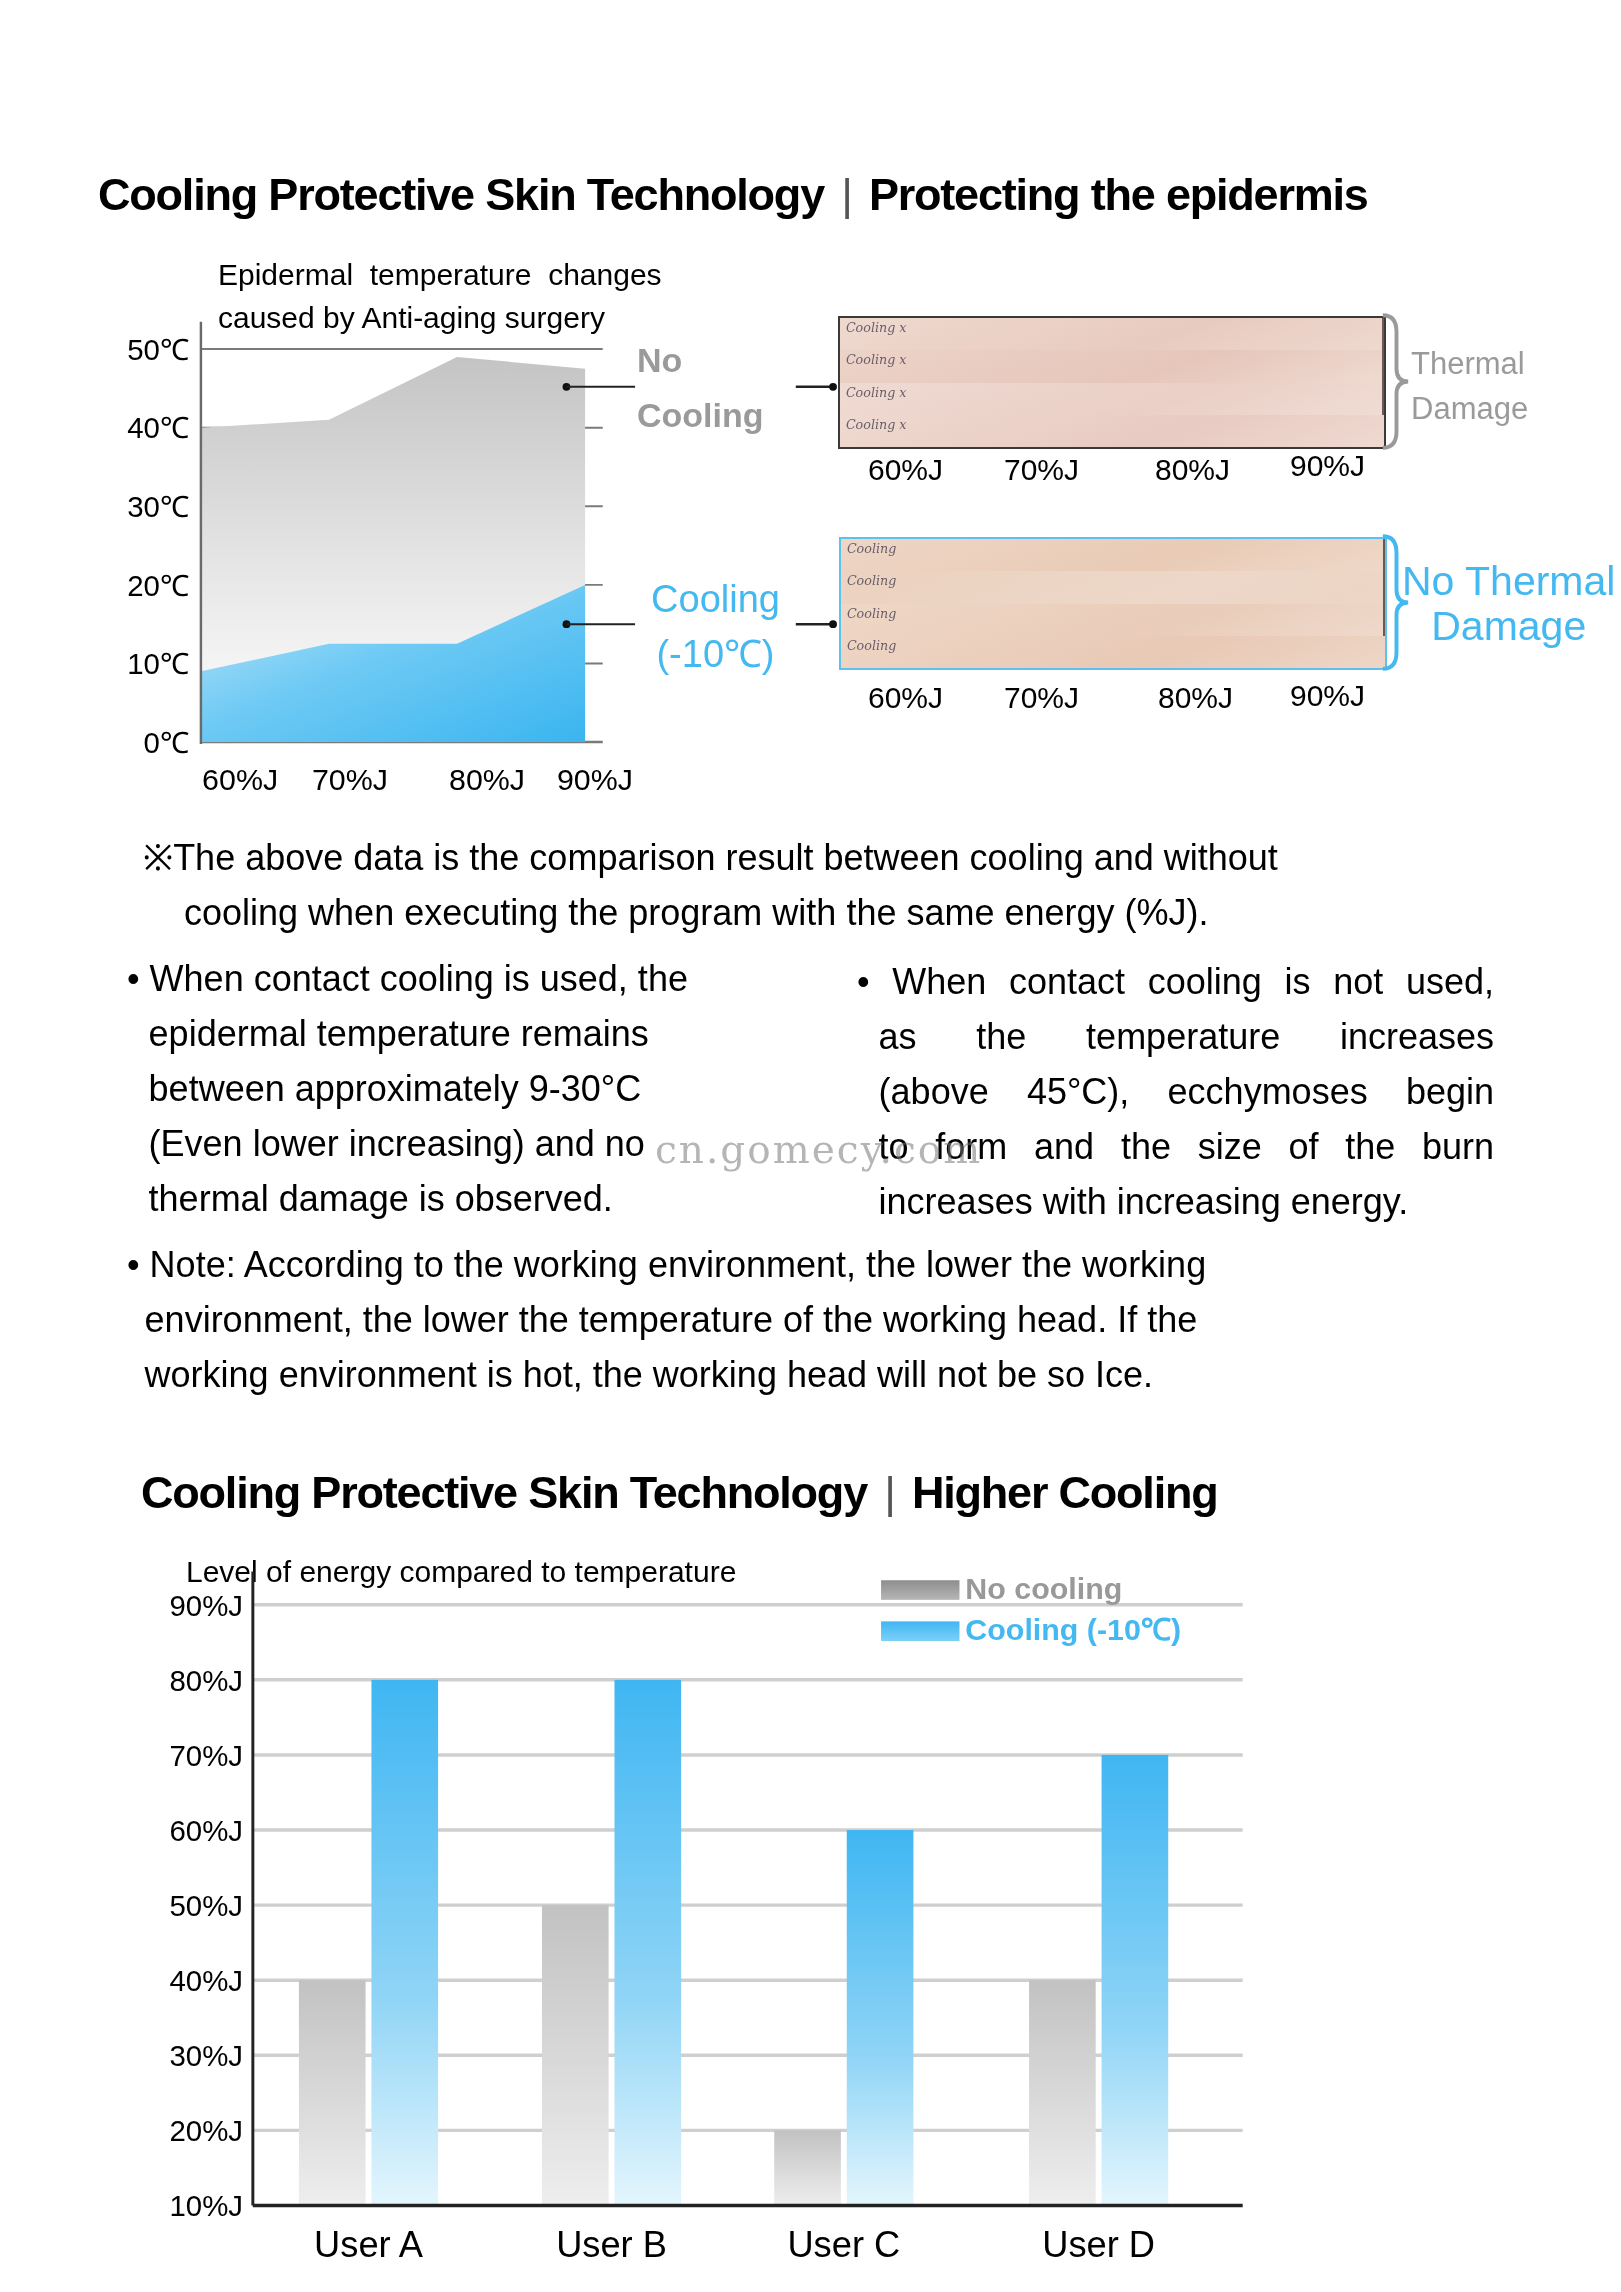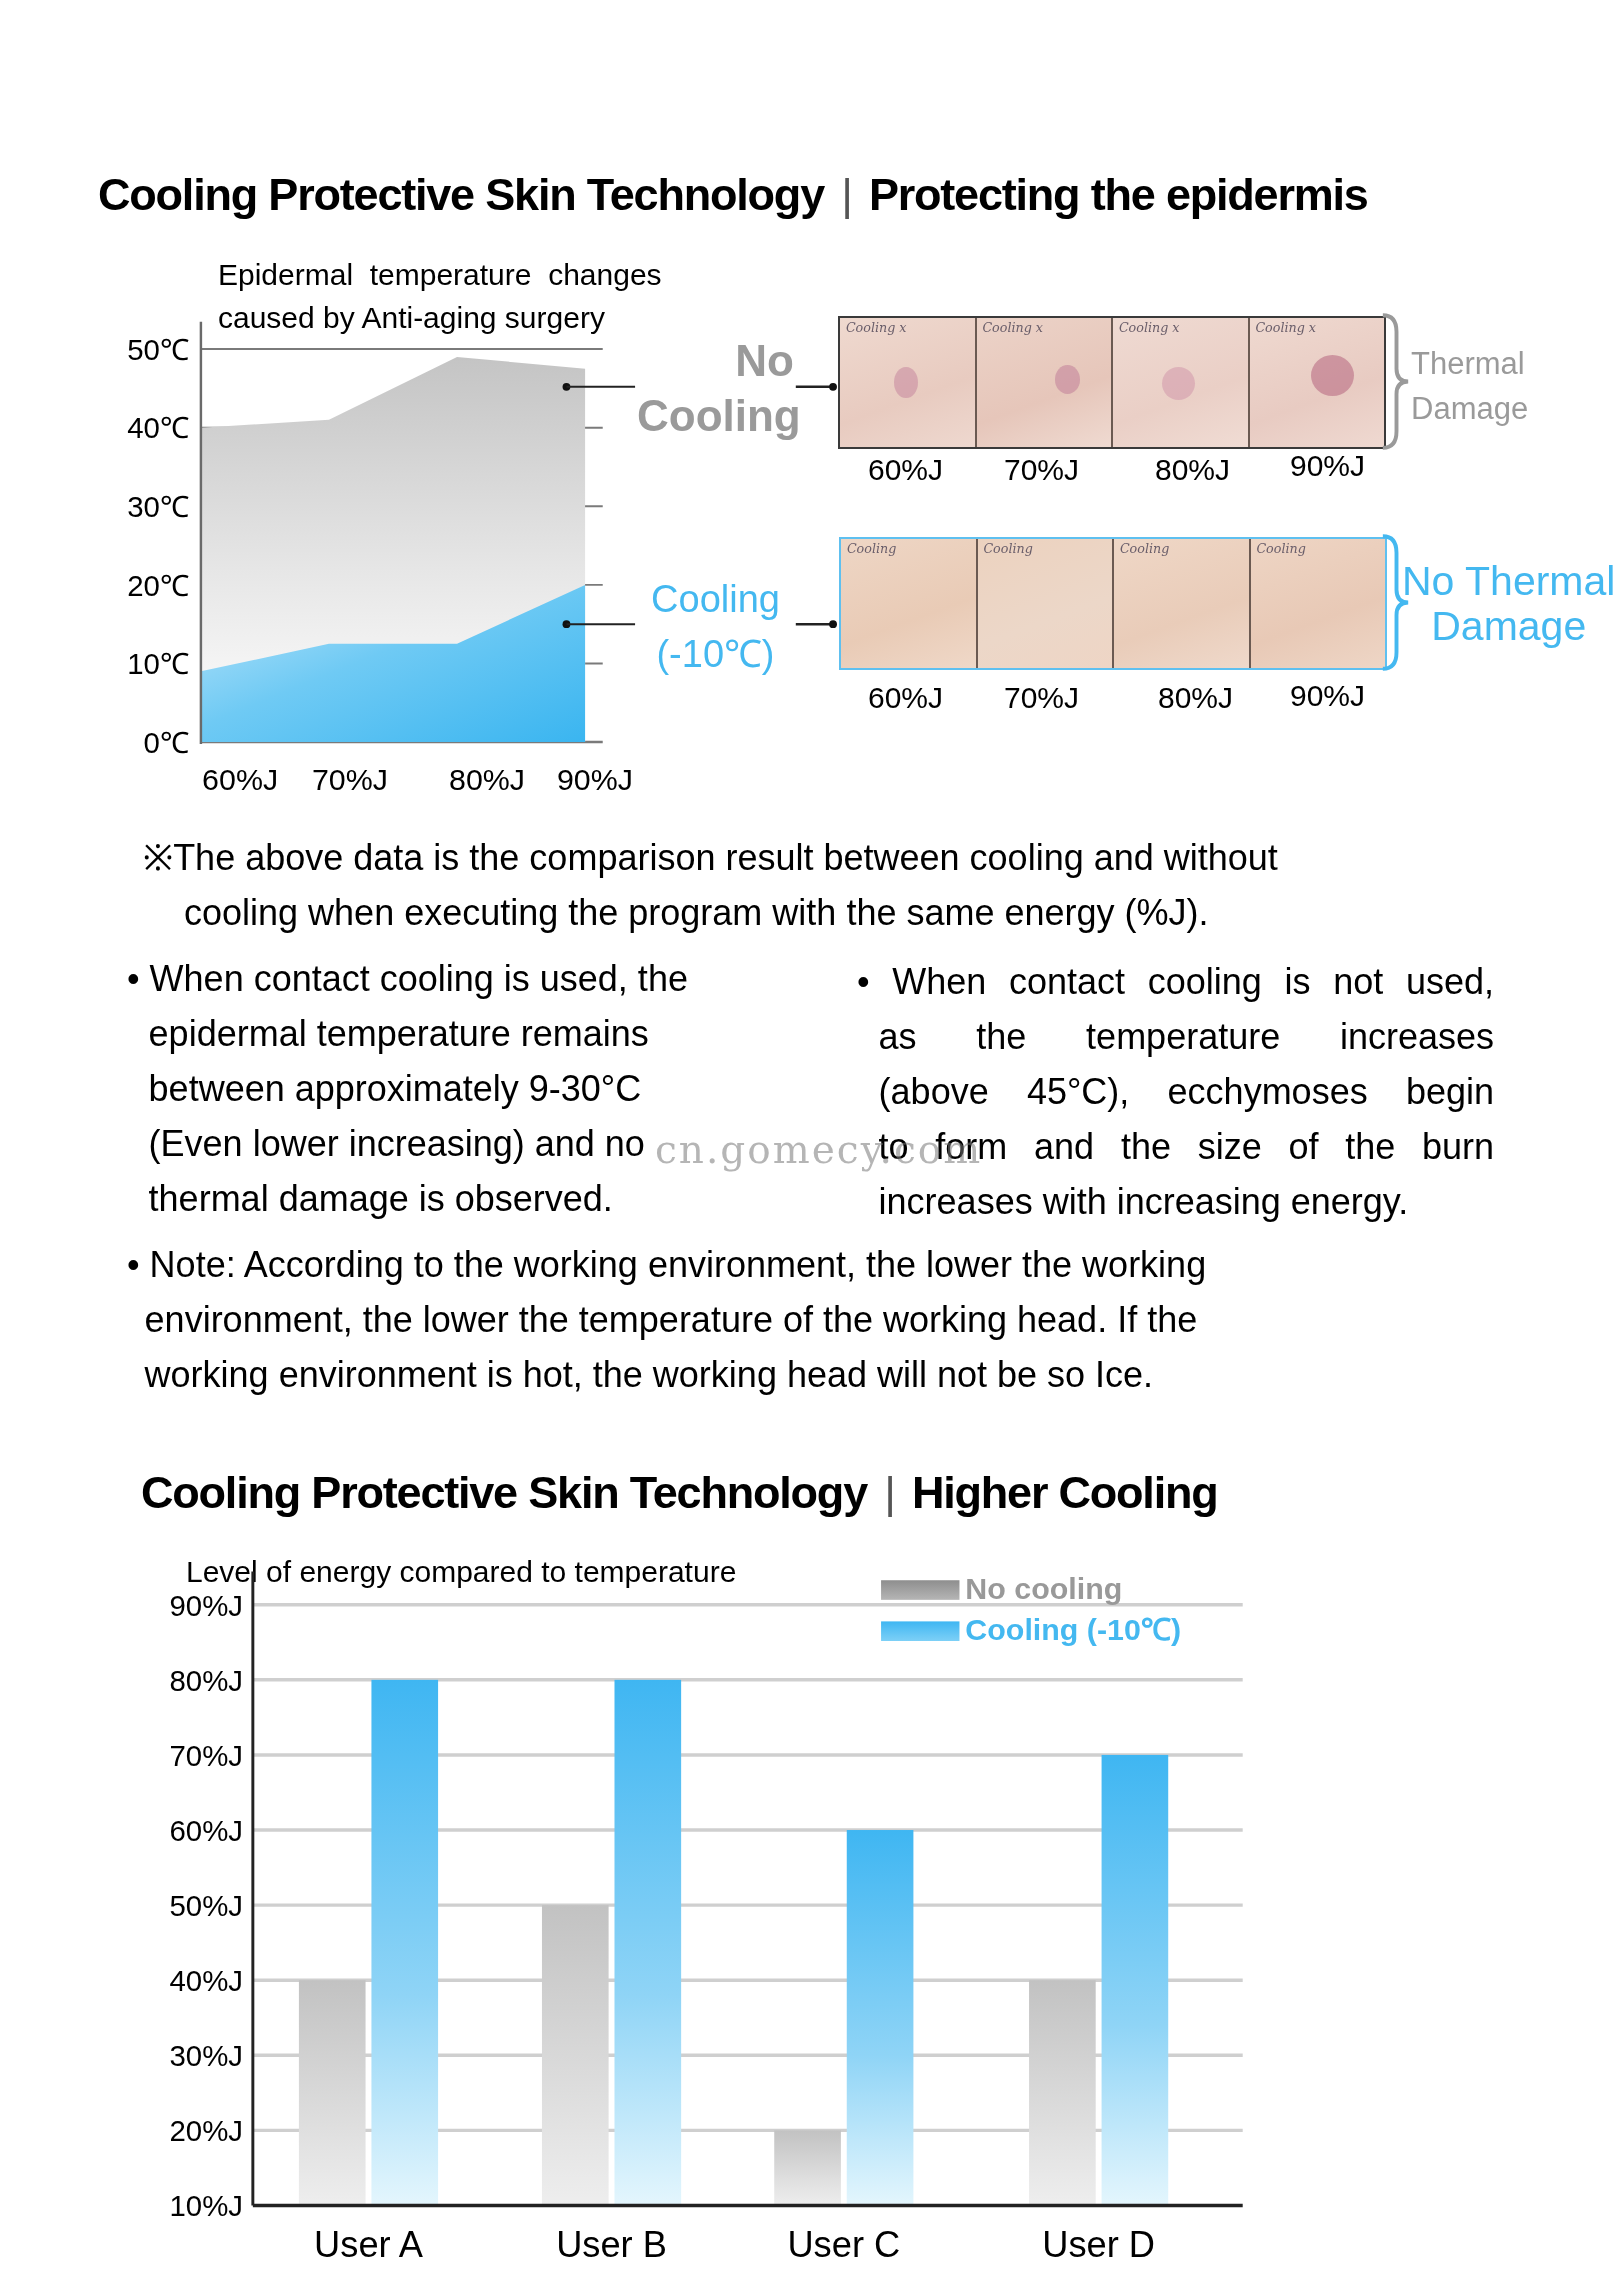--- a/index.html
+++ b/index.html
@@ -3,21 +3,21 @@
 <meta charset="utf-8">
 <style>
   html, body { margin: 0; padding: 0; background: #ffffff; }
   body { width: 1621px; height: 2293px; position: relative; overflow: hidden;
          font-family: "Liberation Sans", sans-serif; color: #000; }
   .abs { position: absolute; }
   .h-title { font-weight: bold; font-size: 45px; letter-spacing: -1.2px; white-space: nowrap; }
   .txt { font-size: 36px; line-height: 55px; white-space: nowrap; }
   .lbl { font-size: 30px; white-space: nowrap; }
   svg text { font-family: "Liberation Sans", sans-serif; }
-  .photo-panel { position: absolute; display: flex; overflow: hidden; }
+  .photo-panel { position: absolute; display: flex; overflow: hidden; flex-direction: column; }
   .photo-cell { flex: 1; position: relative; border-right: 2px solid #6b5a52; }
   .photo-cell:last-child { border-right: none; }
   .photo-tag { position: absolute; left: 5.9px; top: 2px; font-size: 12.7px; color: #6a5e6a;
                font-family: "DejaVu Serif", serif; font-style: italic; }
   .bruise { position: absolute; border-radius: 50%; }
   .watermark { font-family: "DejaVu Serif", serif; color: rgba(120,120,120,0.55); font-size: 39px; letter-spacing: 2px; }
   .justify p { margin: 0; text-align: justify; text-align-last: justify; }
 </style>
 </head>
 <body>
@@ -80,21 +80,21 @@
       <line x1="578" y1="394.496" x2="648" y2="394.496" stroke="#222" stroke-width="2"></line>
       <line x1="812" y1="394.496" x2="848" y2="394.496" stroke="#222" stroke-width="2.5"></line>
       <circle cx="850" cy="394.496" r="4" fill="#111"></circle>
       <circle cx="578" cy="636.7" r="4" fill="#111"></circle>
       <line x1="578" y1="636.7" x2="648" y2="636.7" stroke="#222" stroke-width="2"></line>
       <line x1="812" y1="636.7" x2="848" y2="636.7" stroke="#222" stroke-width="2.5"></line>
       <circle cx="850" cy="636.7" r="4" fill="#111"></circle>
     </g>
 </svg>
 
-<div class="abs" style="left:637px; top:333px; width:157px; text-align:right; font-weight:bold; font-size:44px; line-height:55px; color:#9a9a9a;">
+<div class="abs" style="left:637px; top:333px; width:157px; text-align:left; font-weight:bold; font-size:34px; line-height:55px; color:#9a9a9a;">
   <div>No</div>
   <div>Cooling</div>
 </div>
 <div class="abs" style="left:635px; top:572px; width:161px; text-align:center; font-size:38px; line-height:55px; color:#44b8f0;">
   <div>Cooling</div>
   <div>(-10℃)</div>
 </div>
 
 <div class="photo-panel" style="left:838px; top:316px; width:544px; height:129px; border:2px solid #3a3a3a; background:#ecd6cd;">
   <div class="photo-cell" style="background:linear-gradient(160deg,#efd9cf,#e8cbc0 60%,#eed8cf);">

